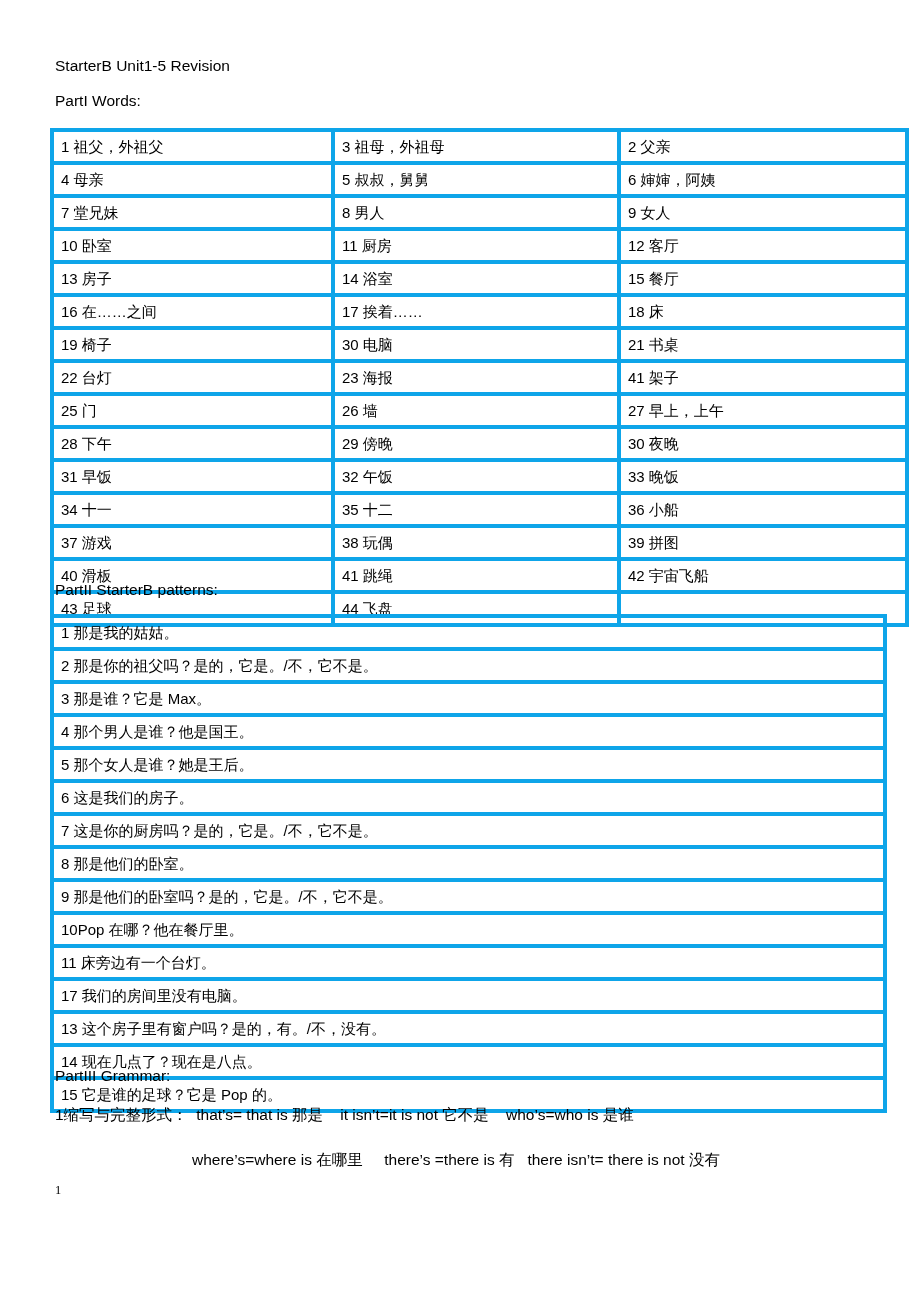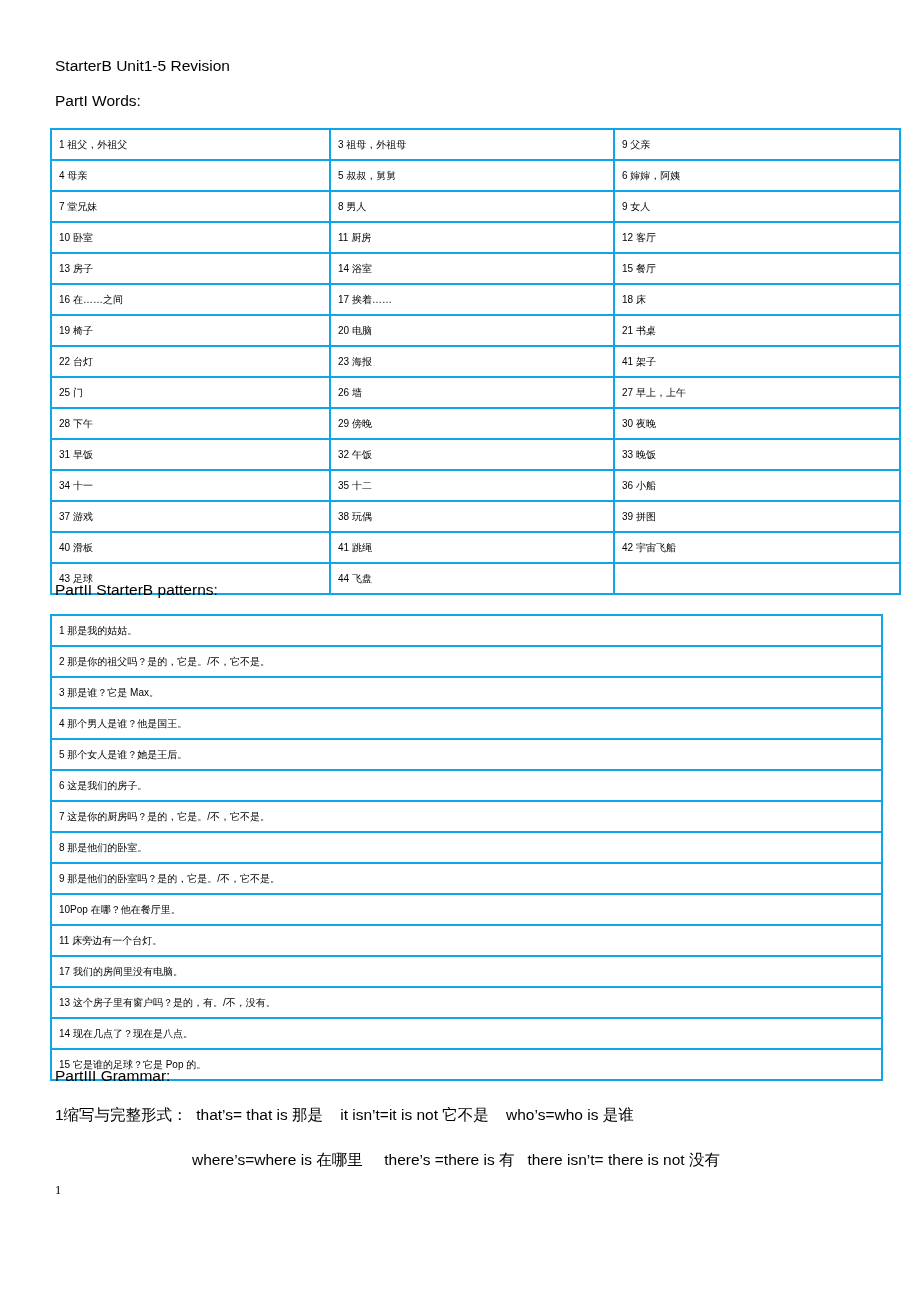--- a/index.html
+++ b/index.html
@@ -44,22 +44,22 @@
   #part3-head { top: 1066px; }
 
   table.doc-table {
     position: absolute;
     left: 50px;
     width: 822px;
     border-collapse: collapse;
     table-layout: fixed;
   }
   table.doc-table td {
-    border: 2px solid #0ea5e9;
-    font-size: 10px;
+    border: 4px solid #0ea5e9;
+    font-size: 15px;
     line-height: 18px;
     padding: 5px 0 5px 7px;
     height: 19px;
     vertical-align: middle;
     white-space: nowrap;
     overflow: hidden;
   }
 
   #words-table { top: 128px; }
   #words-table td.c1 { width: 270px; }
@@ -94,21 +94,21 @@
 
   <div class="doc-title">StarterB Unit1-5 Revision</div>
 
   <div class="section-head" id="part1-head">PartI Words:</div>
 
   <table class="doc-table" id="words-table">
     <tbody>
       <tr>
         <td class="c1">1 祖父，外祖父</td>
         <td class="c2">3 祖母，外祖母</td>
-        <td class="c3">9 父亲</td>
+        <td class="c3">2 父亲</td>
       </tr>
       <tr>
         <td class="c1">4 母亲</td>
         <td class="c2">5 叔叔，舅舅</td>
         <td class="c3">6 婶婶，阿姨</td>
       </tr>
       <tr>
         <td class="c1">7 堂兄妹</td>
         <td class="c2">8 男人</td>
         <td class="c3">9 女人</td>
@@ -123,21 +123,21 @@
         <td class="c2">14 浴室</td>
         <td class="c3">15 餐厅</td>
       </tr>
       <tr>
         <td class="c1">16 在……之间</td>
         <td class="c2">17 挨着……</td>
         <td class="c3">18 床</td>
       </tr>
       <tr>
         <td class="c1">19 椅子</td>
-        <td class="c2">20 电脑</td>
+        <td class="c2">30 电脑</td>
         <td class="c3">21 书桌</td>
       </tr>
       <tr>
         <td class="c1">22 台灯</td>
         <td class="c2">23 海报</td>
         <td class="c3">41 架子</td>
       </tr>
       <tr>
         <td class="c1">25 门</td>
         <td class="c2">26 墙</td>

